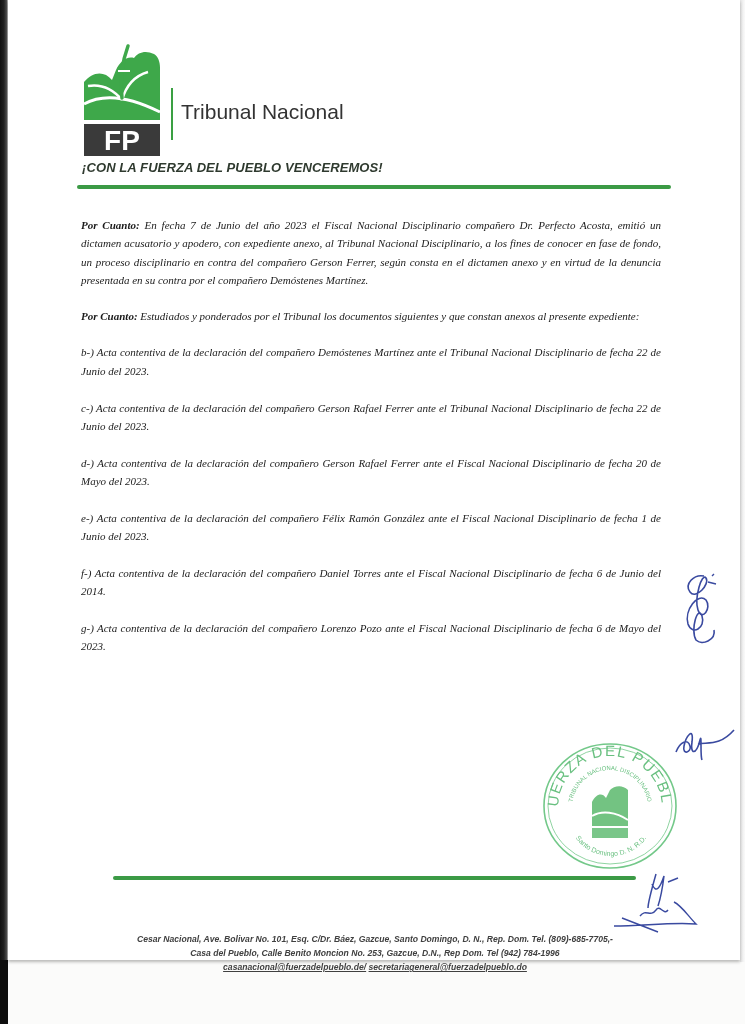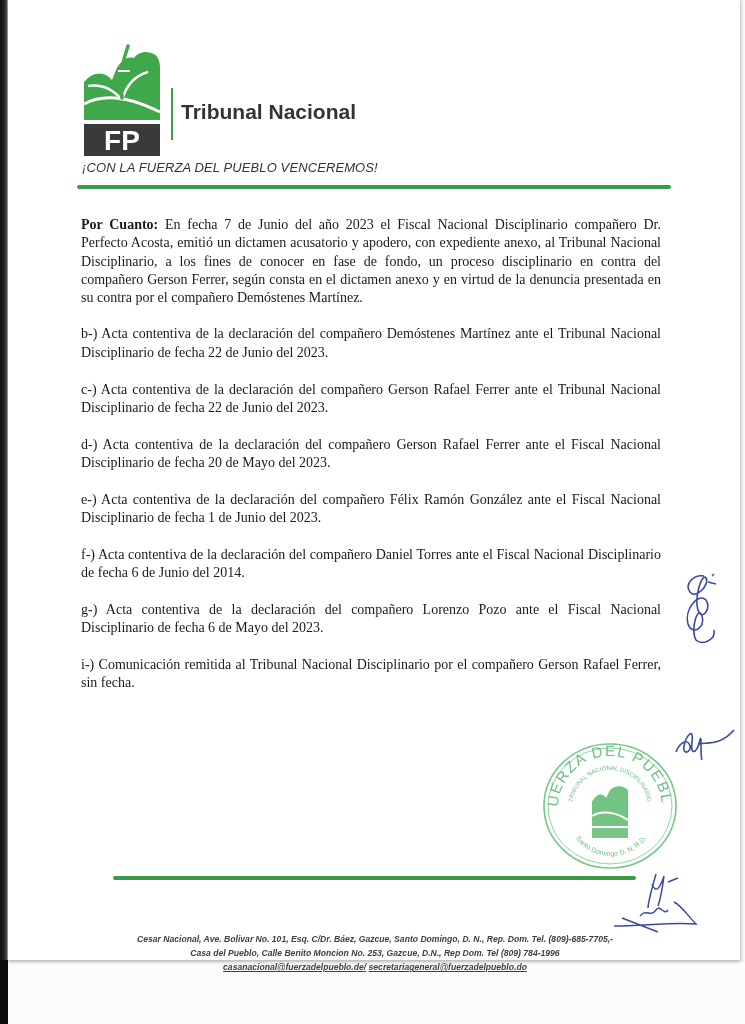--- a/index.html
+++ b/index.html
@@ -30,36 +30,36 @@
 
   
   .logo {
     position: absolute; left: 82px; top: 42px; width: 80px; height: 116px;
   }
   .header-divider {
     position: absolute; left: 171px; top: 88px; width: 2px; height: 52px; background: #3aa043;
   }
   .header-title {
     position: absolute; left: 181px; top: 100px;
-    font-family: "Liberation Sans", sans-serif; font-size: 21px; color: #333; font-weight: bold;
+    font-family: "Liberation Sans", sans-serif; font-size: 21px; color: #333;
   }
   .slogan {
     position: absolute; left: 82px; top: 160px;
-    font-family: "Liberation Sans", sans-serif; font-size: 13px; font-weight: normal; font-style: italic;
+    font-family: "Liberation Sans", sans-serif; font-size: 13px; font-weight: bold; font-style: italic;
     color: #2f3a2f; letter-spacing: 0.1px;
   }
   .top-rule {
     position: absolute; left: 77px; top: 185px; width: 594px; height: 4px;
     background: #3b9a45; border-radius: 2px;
   }
 
   
   .body {
     position: absolute; left: 81px; top: 216px; width: 580px;
-    font-size: 14px; line-height: 18.3px; color: #1a1a1a; text-align: justify;
+    font-size: 11px; line-height: 18.3px; color: #1a1a1a; text-align: justify; font-style: italic;
   }
   .para { margin: 0 0 18px 0; }
   .para b { font-weight: bold; }
   .item { margin: 0 0 18.5px 0; }
 
   
   .stamp {
     position: absolute; left: 540px; top: 740px; width: 140px; height: 130px; opacity: 0.85;
   }
 
@@ -103,28 +103,28 @@
   <text x="40" y="108" text-anchor="middle" font-family="Liberation Sans, sans-serif" font-weight="bold" font-size="28" fill="#ffffff">FP</text>
 </svg>
 
 <div class="header-divider"></div>
 <div class="header-title">Tribunal Nacional</div>
 <div class="slogan">¡CON LA FUERZA DEL PUEBLO VENCEREMOS!</div>
 <div class="top-rule"></div>
 
 <div class="body">
   <p class="para"><b>Por Cuanto:</b><span> En fecha 7 de Junio del año 2023 el Fiscal Nacional Disciplinario compañero Dr. Perfecto Acosta, emitió un dictamen acusatorio y apodero, con expediente anexo, al Tribunal Nacional Disciplinario, a los fines de conocer en fase de fondo, un proceso disciplinario en contra del compañero Gerson Ferrer, según consta en el dictamen anexo y en virtud de la denuncia presentada en su contra por el compañero Demóstenes Martínez.</span></p>
+  <p class="para"><b>Por Cuanto:</b><span> Estudiados y ponderados por el Tribunal los documentos siguientes y que constan anexos al presente expediente:</span></p>
 
   <p class="item"><span>b-)</span><span> Acta contentiva de la declaración del compañero Demóstenes Martínez ante el Tribunal Nacional Disciplinario de fecha 22 de Junio del 2023.</span></p>
   <p class="item"><span>c-)</span><span> Acta contentiva de la declaración del compañero Gerson Rafael Ferrer ante el Tribunal Nacional Disciplinario de fecha 22 de Junio del 2023.</span></p>
   <p class="item"><span>d-)</span><span> Acta contentiva de la declaración del compañero Gerson Rafael Ferrer ante el Fiscal Nacional Disciplinario de fecha 20 de Mayo del 2023.</span></p>
   <p class="item"><span>e-)</span><span> Acta contentiva de la declaración del compañero Félix Ramón González ante el Fiscal Nacional Disciplinario de fecha 1 de Junio del 2023.</span></p>
   <p class="item"><span>f-)</span><span> Acta contentiva de la declaración del compañero Daniel Torres ante el Fiscal Nacional Disciplinario de fecha 6 de Junio del 2014.</span></p>
   <p class="item"><span>g-)</span><span> Acta contentiva de la declaración del compañero Lorenzo Pozo ante el Fiscal Nacional Disciplinario de fecha 6 de Mayo del 2023.</span></p>
-  <p class="item"><span>i-)</span><span> Comunicación remitida al Tribunal Nacional Disciplinario por el compañero Gerson Rafael Ferrer, sin fecha.</span></p>
 </div>
 
 <svg class="stamp" viewBox="0 0 140 130">
   <defs>
     <path id="stampTop" d="M 18 68 A 52 52 0 0 1 122 68"></path>
     <path id="stampInner" d="M 32 68 A 38 38 0 0 1 108 68"></path>
     <path id="stampBottom" d="M 30 88 A 44 44 0 0 0 112 88"></path>
   </defs>
   <ellipse cx="70" cy="66" rx="66" ry="62" fill="none" stroke="#5bbf75" stroke-width="1.6"></ellipse>
   <ellipse cx="70" cy="66" rx="62" ry="58" fill="none" stroke="#5bbf75" stroke-width="0.8"></ellipse>
@@ -152,18 +152,18 @@
 </svg>
 <svg class="sig" style="left:612px; top:868px; width:90px; height:72px;" viewBox="0 0 90 72">
   <path d="M44 6 C 40 20, 36 34, 36 40 M 40 16 C 44 26, 48 20, 52 8 C 50 24, 48 32, 46 38" stroke="#3a4aa0" stroke-width="1.5" fill="none"></path>
   <path d="M56 14 L 66 10" stroke="#3a4aa0" stroke-width="1.5"></path>
   <path d="M10 50 L 46 64 M 2 58 C 30 58, 60 54, 84 56 C 76 48, 70 38, 62 34 M 28 48 C 34 40, 38 50, 44 42 C 48 36, 52 48, 56 42" stroke="#3a4aa0" stroke-width="1.4" fill="none"></path>
 </svg>
 
 <div class="bottom-rule"></div>
 <div class="footer">
   <div>Cesar Nacional, Ave. Bolivar No. 101, Esq. C/Dr. Báez, Gazcue, Santo Domingo, D. N., Rep. Dom. Tel. (809)-685-7705,-</div>
-  <div>Casa del Pueblo, Calle Benito Moncion No. 253, Gazcue, D.N., Rep Dom. Tel (809) 784-1996</div>
+  <div>Casa del Pueblo, Calle Benito Moncion No. 253, Gazcue, D.N., Rep Dom. Tel (942) 784-1996</div>
   <div class="links">
     <a>casanacional@fuerzadelpueblo.de/</a>
     <a>secretariageneral@fuerzadelpueblo.do</a>
   </div>
 </div>
 
 </body></html>

